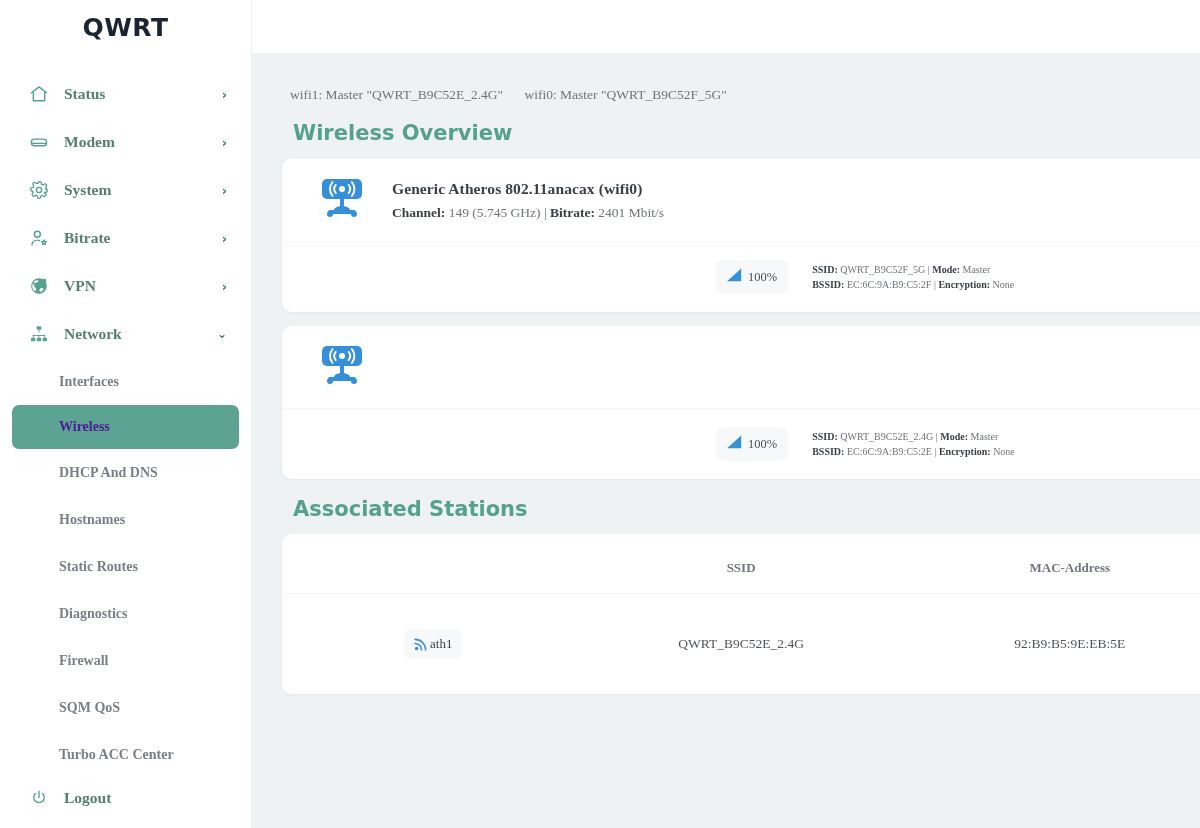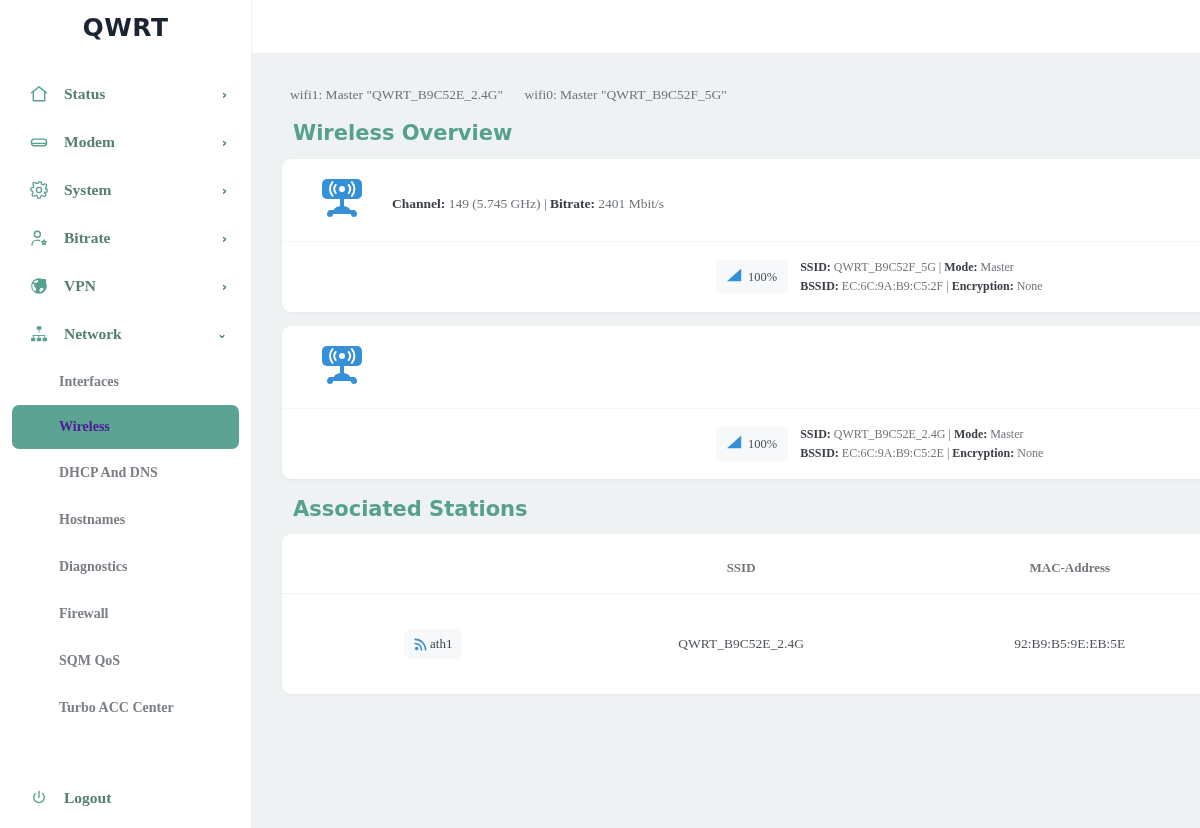--- a/index.html
+++ b/index.html
@@ -148,21 +148,21 @@
     border-radius: 7px;
     padding: 7px 11px 7px 9px;
     display: flex; align-items: center;
     min-width: 62px;
   }
   .sig-pct {
     margin-left: 4px;
     font-size: 12.5px;
     color: #4a4f55;
   }
-  .ssid-info { margin-left: 12px; font-size: 12px; color: #6f7479; line-height: 1.55; }
+  .ssid-info { margin-left: 24px; font-size: 10px; color: #6f7479; line-height: 1.55; }
   .ssid-info b { color: #3a3f45; }
 
   
   .table-card {
     margin: 13px 0 0 30px;
     width: 960px;
     background: #ffffff;
     border-radius: 9px;
     box-shadow: 0 1px 3px rgba(22,40,50,.05);
     overflow: hidden;
@@ -268,20 +268,21 @@
             </svg>
         </span>
         <span class="nav-label">Network</span>
         <span class="chev down">⌄</span>
       </div>
 
       <div class="sub-item">Interfaces</div>
       <div class="sub-item active">Wireless</div>
       <div class="sub-item">DHCP And DNS</div>
       <div class="sub-item">Hostnames</div>
+      <div class="sub-item">Static Routes</div>
       <div class="sub-item">Diagnostics</div>
       <div class="sub-item">Firewall</div>
       <div class="sub-item">SQM QoS</div>
       <div class="sub-item">Turbo ACC Center</div>
     </div>
 
     <div class="logout">
       <span class="ico">
         <svg width="18" height="18" viewBox="0 0 24 24" fill="none" stroke="currentColor" stroke-width="1.8" stroke-linecap="round">
             <path d="M12 3.2v8"></path>
@@ -314,20 +315,21 @@
               <path d="M35.2 4.4a.95.95 0 0 0-.05 1.35 9.7 9.7 0 0 1 0 12.5.95.95 0 1 0 1.45 1.25 11.6 11.6 0 0 0 0-15 .95.95 0 0 0-1.4-.1z"></path>
             </g>
             <rect x="24" y="22" width="4" height="9"></rect>
             <ellipse cx="26" cy="33" rx="8" ry="4"></ellipse>
             <rect x="12" y="33" width="28" height="4" rx="2"></rect>
             <circle cx="14" cy="37" r="3"></circle>
             <circle cx="38" cy="37" r="3"></circle>
           </svg>
         </div>
         <div class="ap-meta">
+          <div class="ap-title">Generic Atheros 802.11anacax (wifi0)</div>
           <div class="ap-sub">
             <b>Channel:</b>
             <span>149 (5.745 GHz)</span>
             <span>|</span>
             <b>Bitrate:</b>
             <span>2401 Mbit/s</span>
           </div>
         </div>
       </div>
       <div class="card-div"></div>

